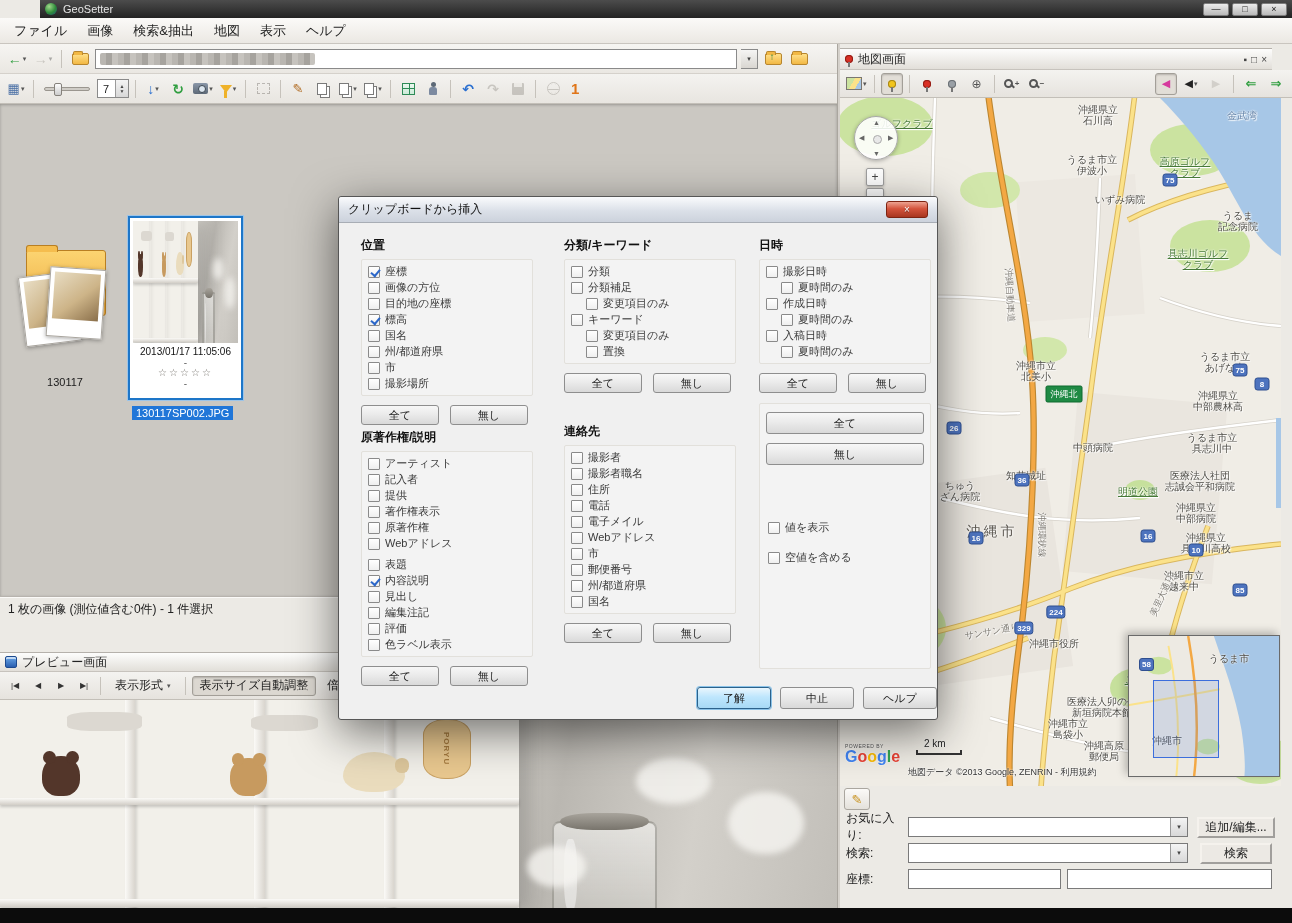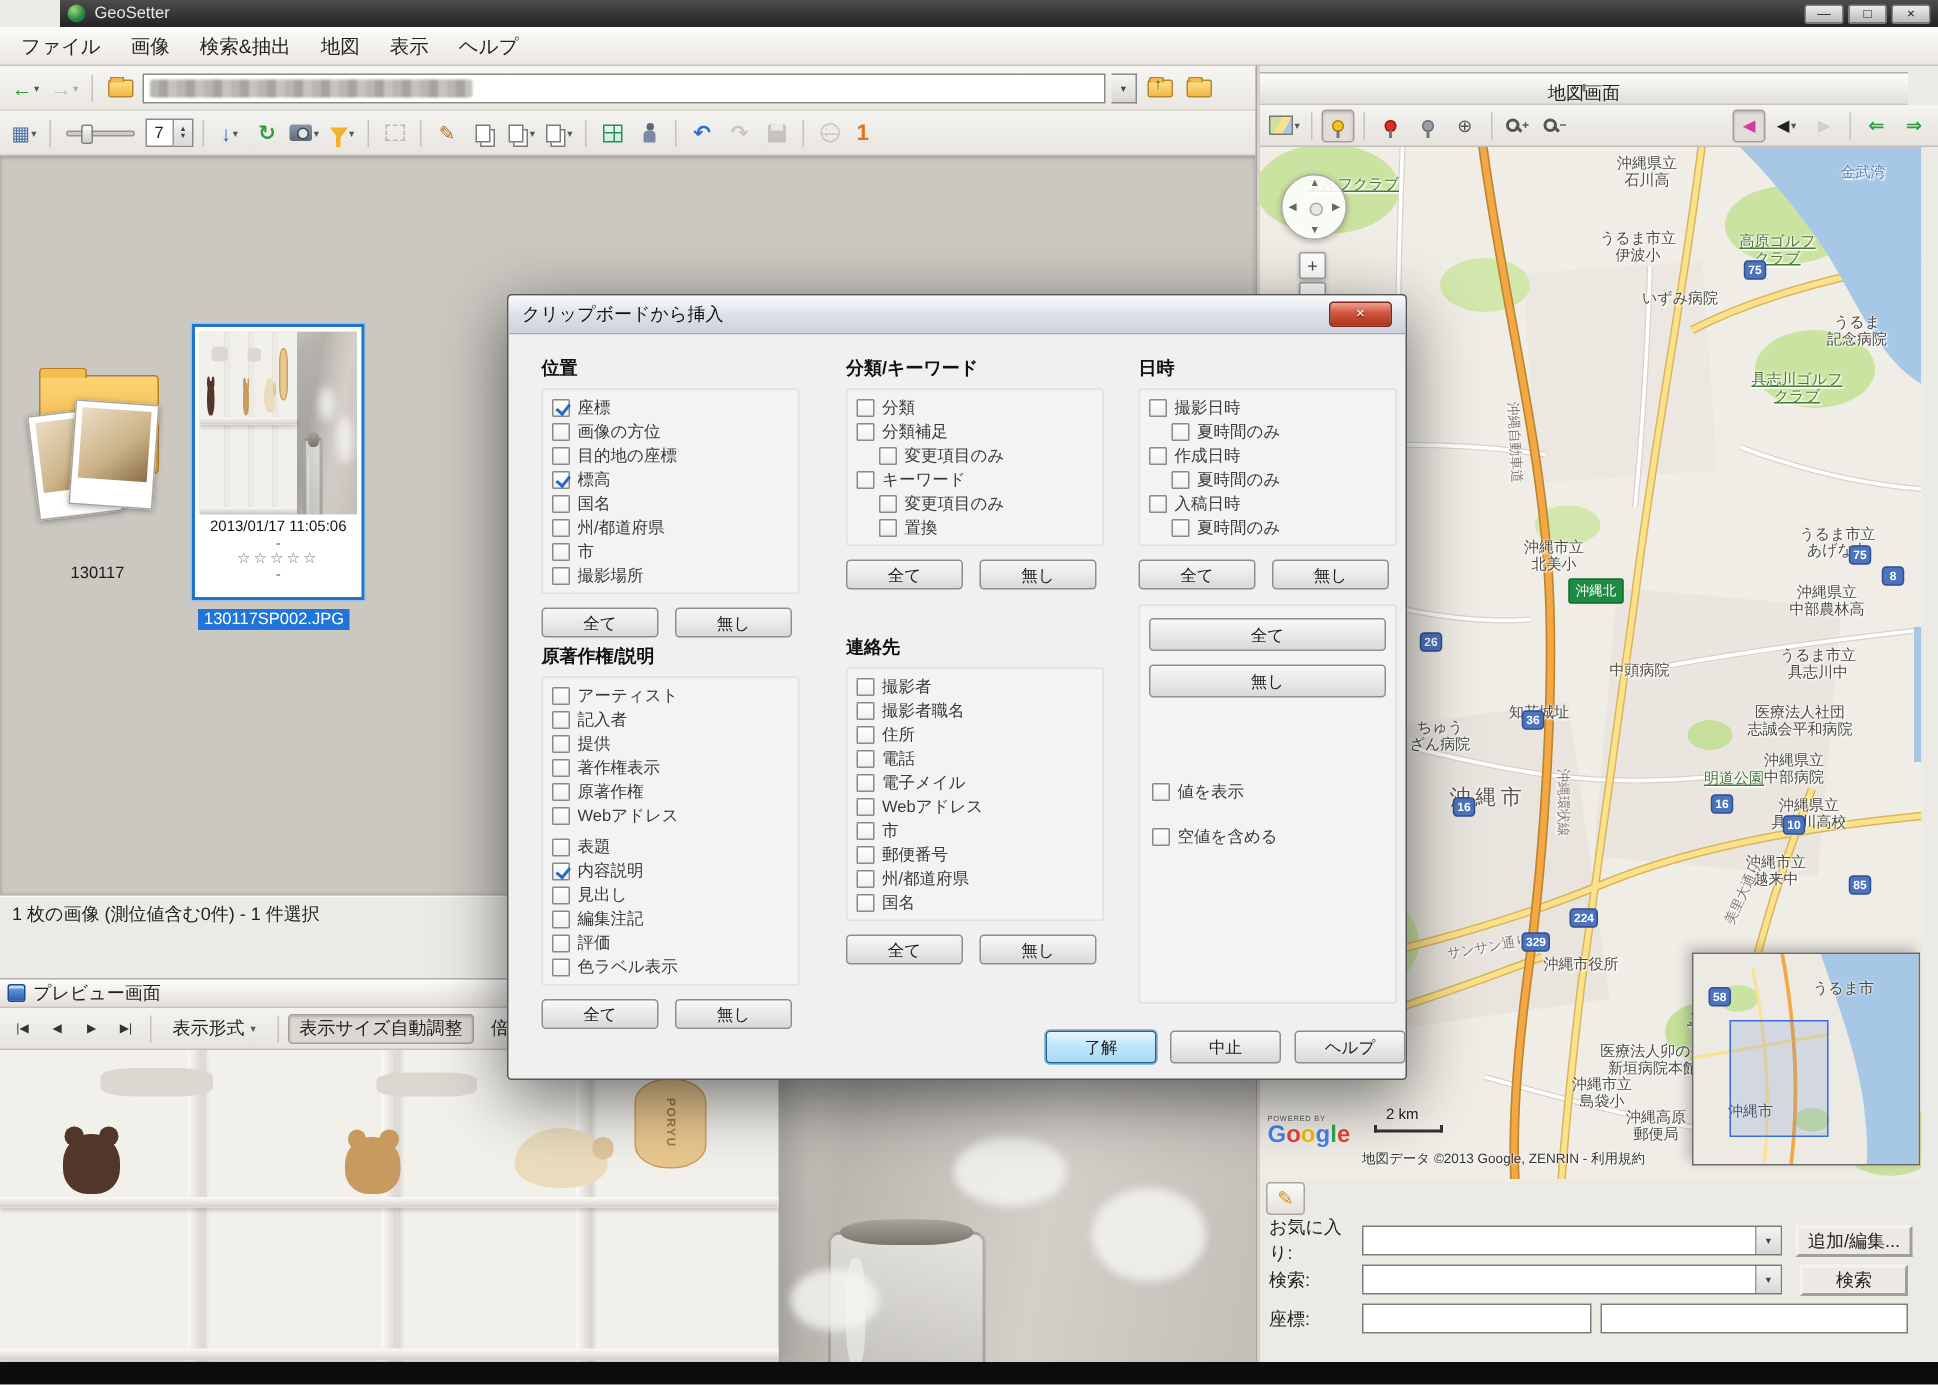--- a/index.html
+++ b/index.html
@@ -103,21 +103,21 @@
   .sheep::before{content:'';position:absolute;right:-7%;top:16%;width:24%;height:36%;background:#ddc79c;border-radius:45%;}
   .tallcookie{left:50.5%;top:9%;width:5.8%;height:29%;background:#e9c88f;border:1px solid #c9a061;border-radius:46%/26%;display:flex;align-items:center;justify-content:center;}
   .stamp{writing-mode:vertical-rl;font-size:8px;letter-spacing:1px;color:#a57a3e;font-weight:bold;}
   .jar{position:absolute;left:66%;top:58%;width:12.5%;height:58%;background:linear-gradient(rgba(250,250,248,.55),rgba(185,183,177,.45));border:2px solid rgba(135,133,126,.55);border-radius:8%/6%;}
   .jar::before{content:'';position:absolute;left:6%;right:6%;top:-8%;height:14%;background:linear-gradient(#a8a49c,#78746c);border-radius:50%/70%;}
   .jar::after{content:'';position:absolute;left:10%;top:14%;width:12%;height:62%;background:rgba(255,255,255,.45);border-radius:40%;}
   .blob{position:absolute;background:rgba(246,245,241,.8);border-radius:50%;filter:blur(3px);}
   .dish{position:absolute;background:#dcd8d1;border-radius:30%;}
 
   
-  .map-header{position:absolute;left:840px;top:48px;width:432px;height:22px;flex-direction:column;}
+  .map-header{position:absolute;left:840px;top:48px;width:432px;height:22px;}
   .mapbar{position:absolute;left:840px;top:70px;width:452px;height:28px;background:linear-gradient(#f4f3f0,#e6e3de);border-bottom:1px solid #c3bfb8;display:flex;align-items:center;gap:3px;padding:0 5px;}
   .pinhead{width:8px;height:8px;border-radius:50%;position:relative;}
   .pinhead::after{content:'';position:absolute;top:7px;left:3px;width:2px;height:5px;background:#777;}
   .pin-yellow{background:#f2c51d;box-shadow:inset 0 0 0 1px #a5851a;}
   .pin-red{background:#d93025;box-shadow:inset 0 0 0 1px #8f1d15;}
   .pin-gray{background:#9aa0a6;box-shadow:inset 0 0 0 1px #6a6f74;}
   .tbtn.pressed{background:#e2ded7;border-color:#a39f98;box-shadow:inset 0 1px 2px rgba(0,0,0,.2);}
   .mag{width:9px;height:9px;border:2px solid #555;border-radius:50%;position:relative;}
   .mag::after{content:'';position:absolute;width:5px;height:2px;background:#555;transform:rotate(45deg);right:-4px;bottom:-1px;}
   .magsign{font-size:8px;color:#555;font-weight:bold;margin-left:1px;}
@@ -559,21 +559,21 @@
         <div class="maplabel" style="left: 196px; top: 262px;">沖縄市立
 北美小</div>
         <div class="maplabel" style="left: 378px; top: 292px;">沖縄県立
 中部農林高</div>
         <div class="maplabel" style="left: 253px; top: 344px;">中頭病院</div>
         <div class="maplabel" style="left: 372px; top: 334px;">うるま市立
 具志川中</div>
         <div class="maplabel" style="left: 186px; top: 372px;">知花城址</div>
         <div class="maplabel" style="left: 120px; top: 382px;">ちゅう
 ざん病院</div>
-        <div class="maplabel park" style="left: 316px; top: 388px; margin-top: 28px;">明道公園</div>
+        <div class="maplabel park" style="left: 298px; top: 388px;">明道公園</div>
         <div class="maplabel" style="left: 360px; top: 372px;">医療法人社団
 志誠会平和病院</div>
         <div class="maplabel" style="left: 356px; top: 404px;">沖縄県立
 中部病院</div>
         <div class="maplabel city" style="left: 152px; top: 426px;">沖縄市</div>
         <div class="maplabel" style="left: 366px; top: 434px;">沖縄県立
 具志川高校</div>
         <div class="maplabel" style="left: 344px; top: 472px;">沖縄市立
 越来中</div>
         <div class="maplabel" style="left: 346px; top: 546px;">県立コザ高</div>

